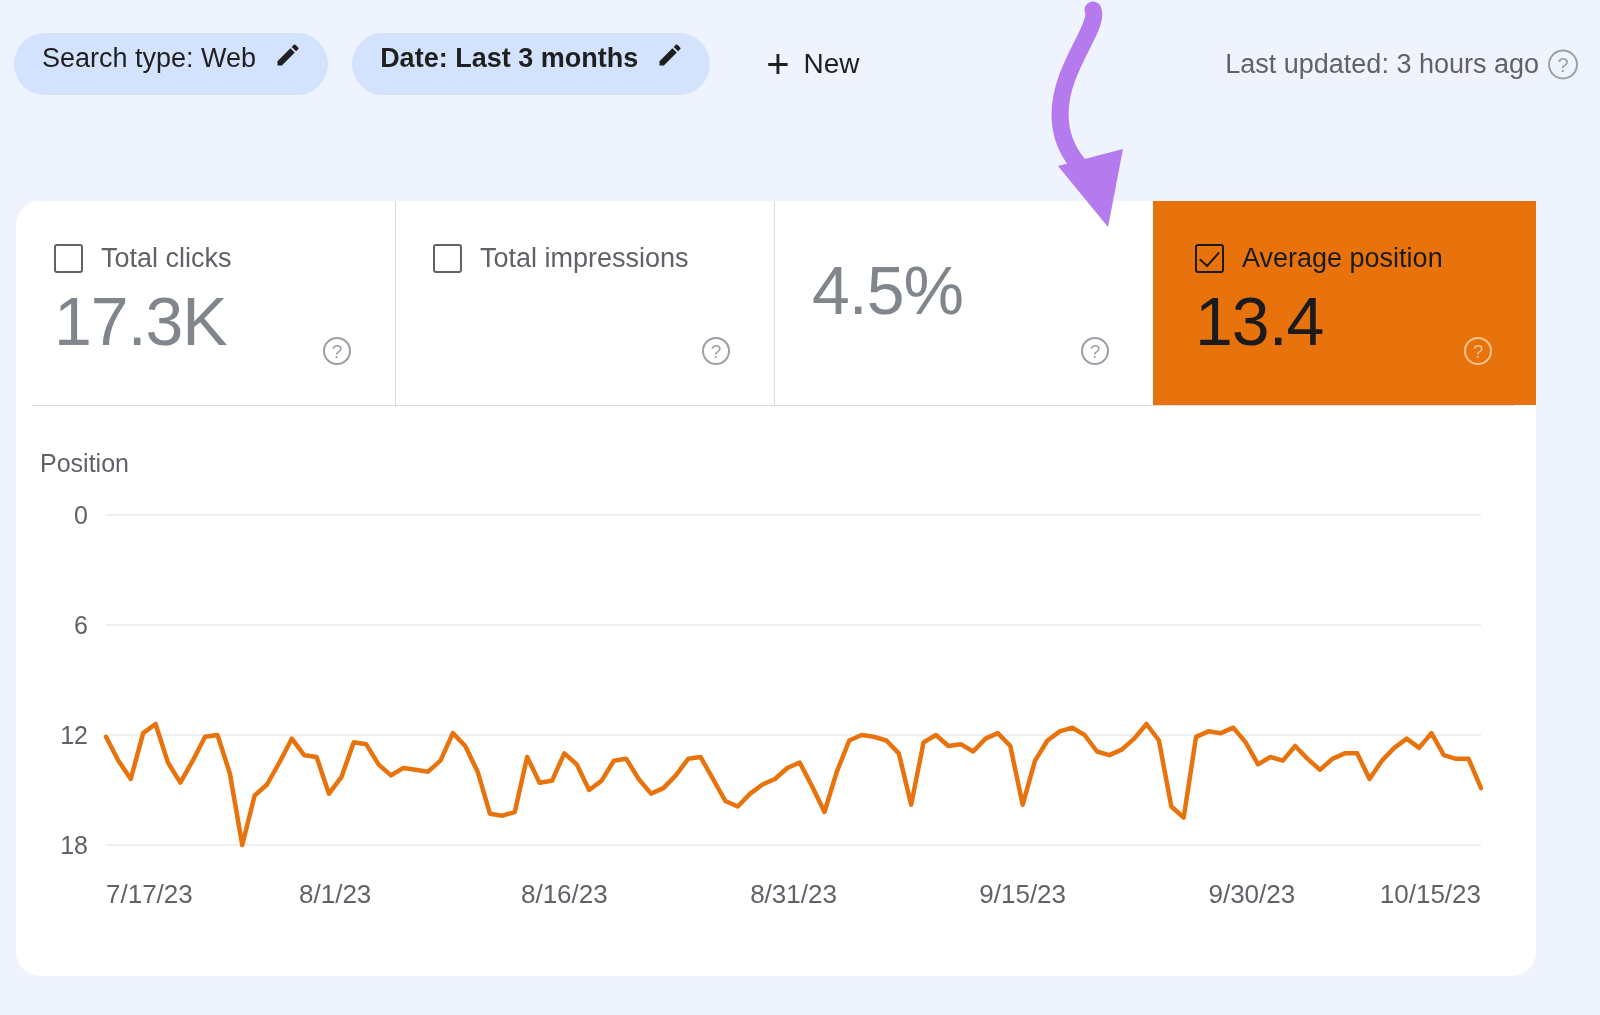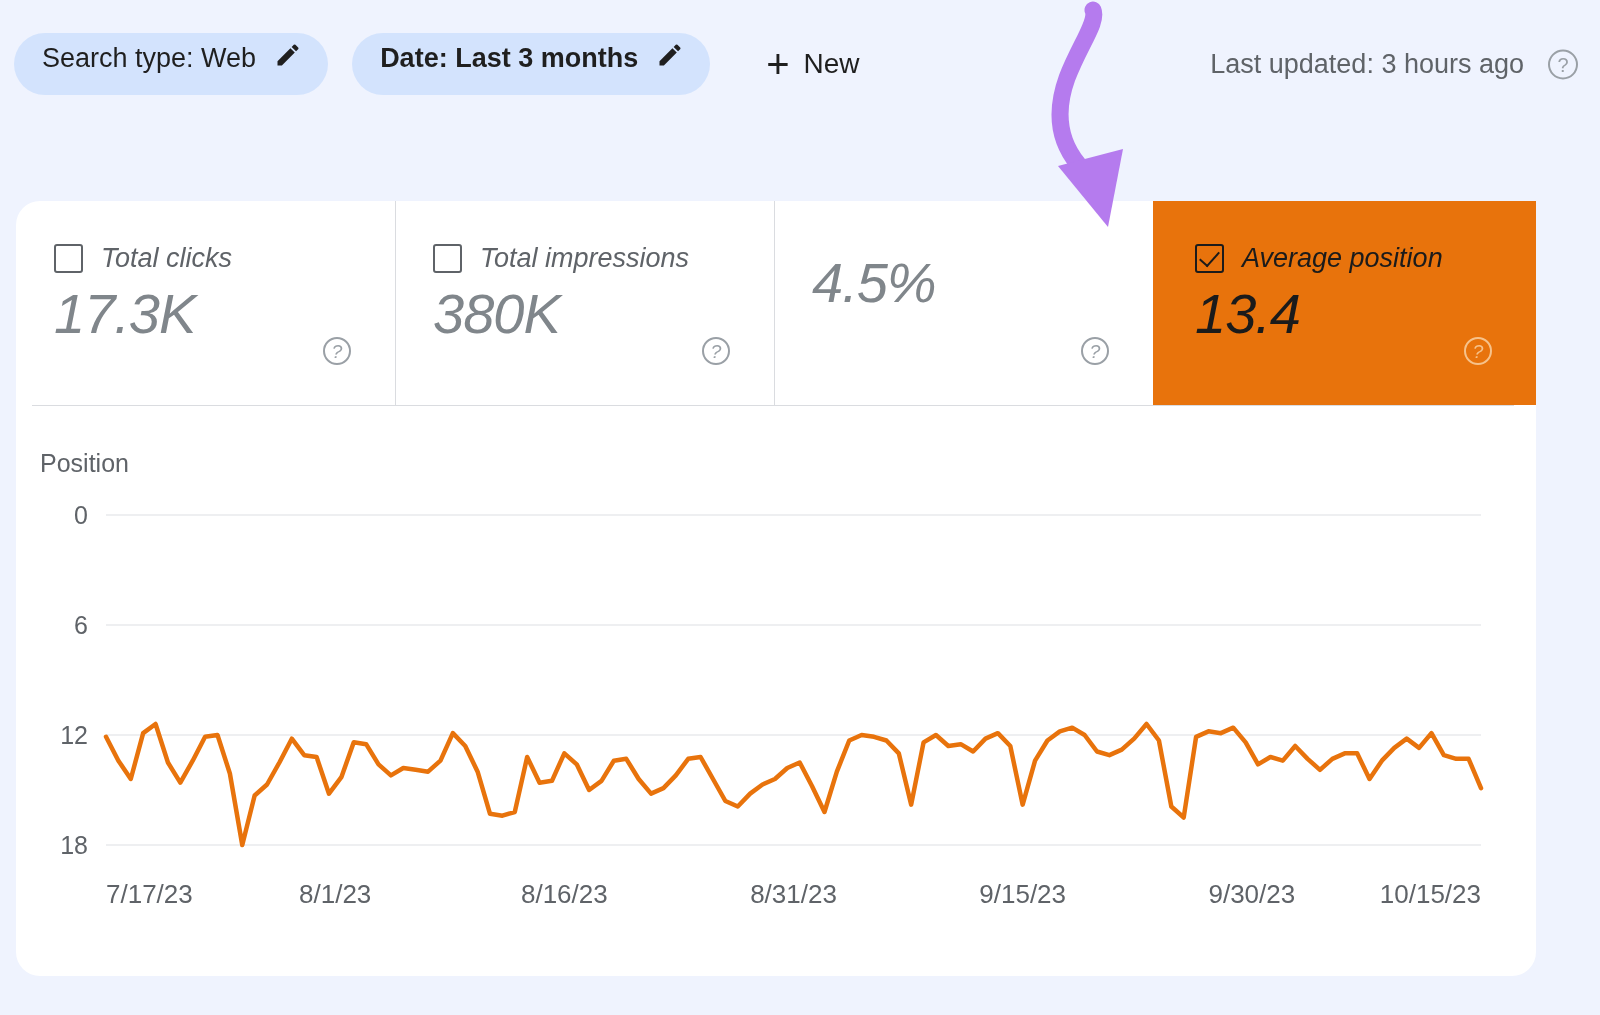--- a/index.html
+++ b/index.html
@@ -30,21 +30,21 @@
   .new-btn {
     display: flex; align-items: center; gap: 14px;
     margin-left: 38px; padding: 0 18px; height: 56px;
     background: transparent; border: none; cursor: pointer;
     font-size: 28px; color: #1f1f1f; white-space: nowrap;
   }
   .plus { font-size: 40px; font-weight: 300; line-height: 1; color: #1f1f1f; }
   .updated {
     position: absolute; right: 22px; top: 50%;
     transform: translateY(-50%);
-    display: flex; align-items: center; gap: 24px;
+    display: flex; align-items: center; gap: 9px;
     font-size: 27px; color: #5f6368; white-space: nowrap;
   }
   .qmark {
     width: 30px; height: 30px; border-radius: 50%;
     border: 2px solid #9aa0a6; color: #9aa0a6;
     display: flex; align-items: center; justify-content: center;
     font-size: 20px; line-height: 1; cursor: pointer;
   }
   .qmark.small { width: 28px; height: 28px; font-size: 19px; }
   .qmark.on-orange { border-color: #f6c28b; color: #f6c28b; }
@@ -52,35 +52,35 @@
   
   .card {
     position: absolute; left: 16px; top: 201px;
     width: 1520px; height: 775px;
     background: #ffffff; border-radius: 24px;
   }
 
   
   .metrics { position: relative; display: flex; height: 204px; }
   .metric {
-    position: relative; flex: 1 1 0; padding: 42px 0 0 38px; font-style: italic;
+    position: relative; flex: 1 1 0; padding: 42px 0 0 38px;
   }
   .metric + .metric::before {
     content: ""; position: absolute; left: 0; top: 0;
     width: 1px; height: 204px; background: #dadce0;
   }
   .metric-head { display: flex; align-items: center; gap: 18px; }
   .cbox {
     width: 29px; height: 29px; border: 2.5px solid #5f6368;
     border-radius: 3px; flex: none; cursor: pointer;
     position: relative; background: transparent;
   }
   .metric-label { font-size: 27px; color: #5f6368; white-space: nowrap; }
   .metric-value {
-    margin-top: 8px; font-size: 56px; font-weight: 400;
+    margin-top: 8px; font-size: 68px; font-weight: 400;
     color: #80868b; letter-spacing: -1px; line-height: 1.15;
   }
   .metric .qmark {
     position: absolute; right: 44px; bottom: 40px;
   }
   
   .metric.selected {
     background: #e8730c; padding-left: 42px; border-radius: 0;
   }
   .metric.selected .cbox { border-color: #1b1b1b; }
@@ -159,21 +159,20 @@
         </div>
         <div class="metric-value">17.3K</div>
         <span class="qmark small">?</span>
       </div>
 
       <div class="metric">
         <div class="metric-head">
           <span class="cbox"></span>
           <span class="metric-label">Total impressions</span>
         </div>
-        <div class="metric-value">380K</div>
         <span class="qmark small">?</span>
       </div>
 
       <div class="metric">
         <div class="metric-value">4.5%</div>
         <span class="qmark small">?</span>
       </div>
 
       <div class="metric selected">
         <div class="metric-head">

